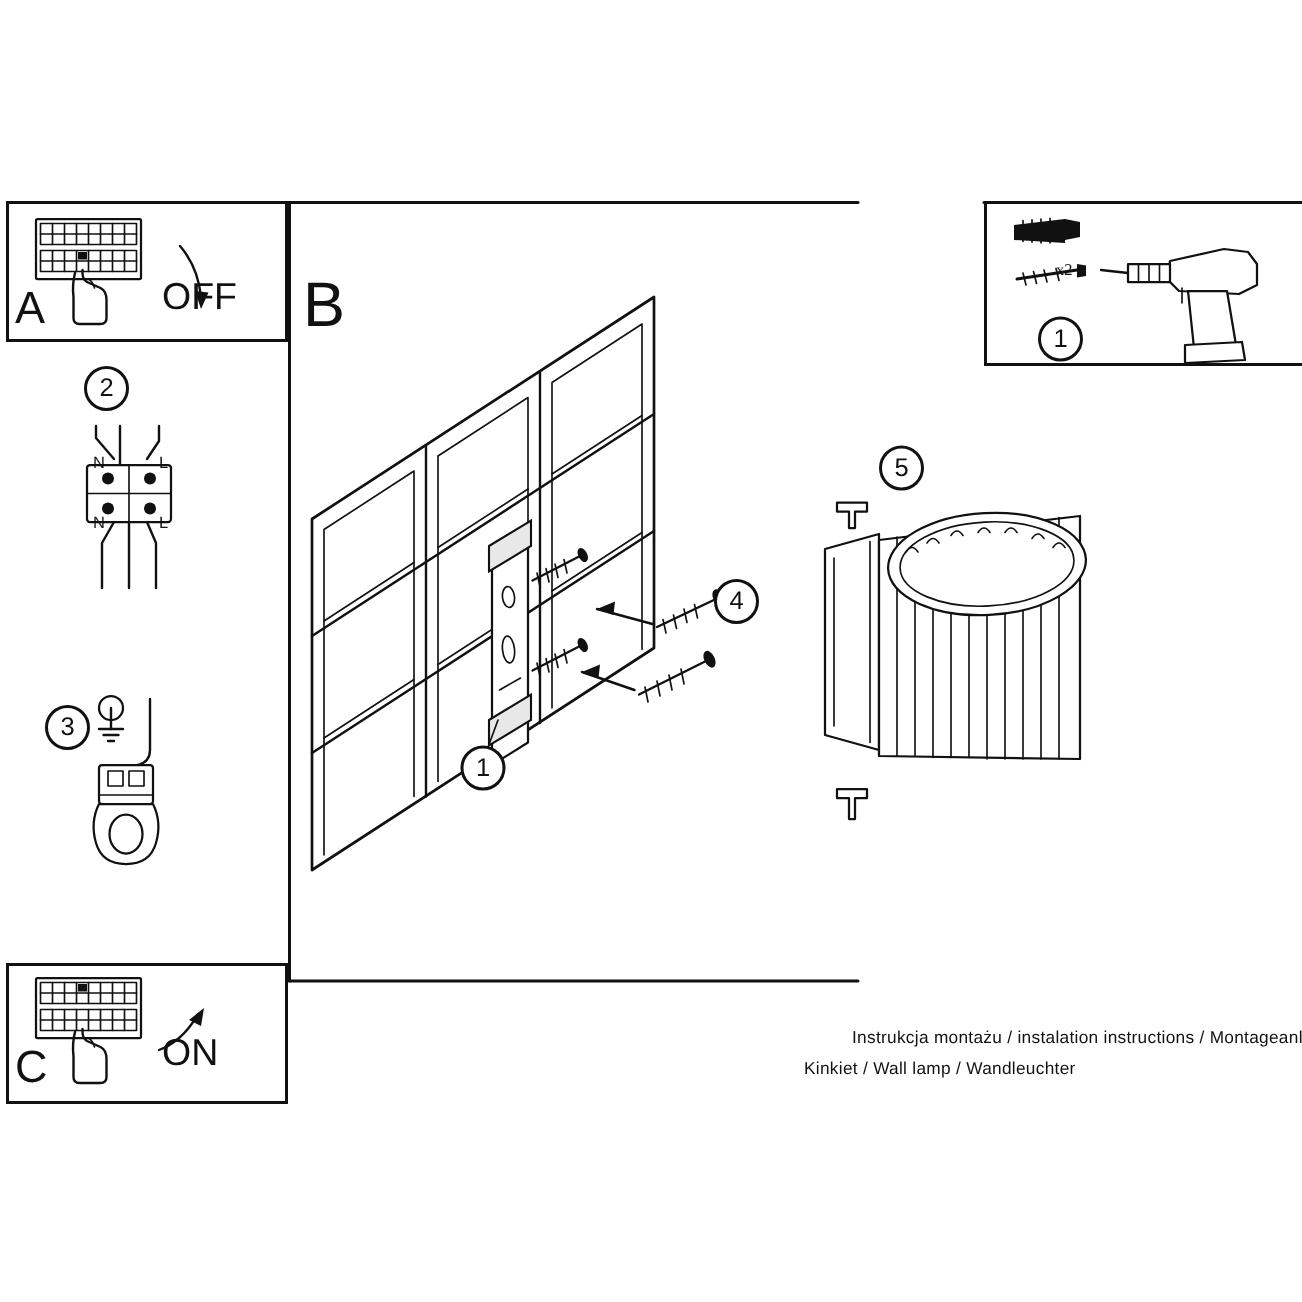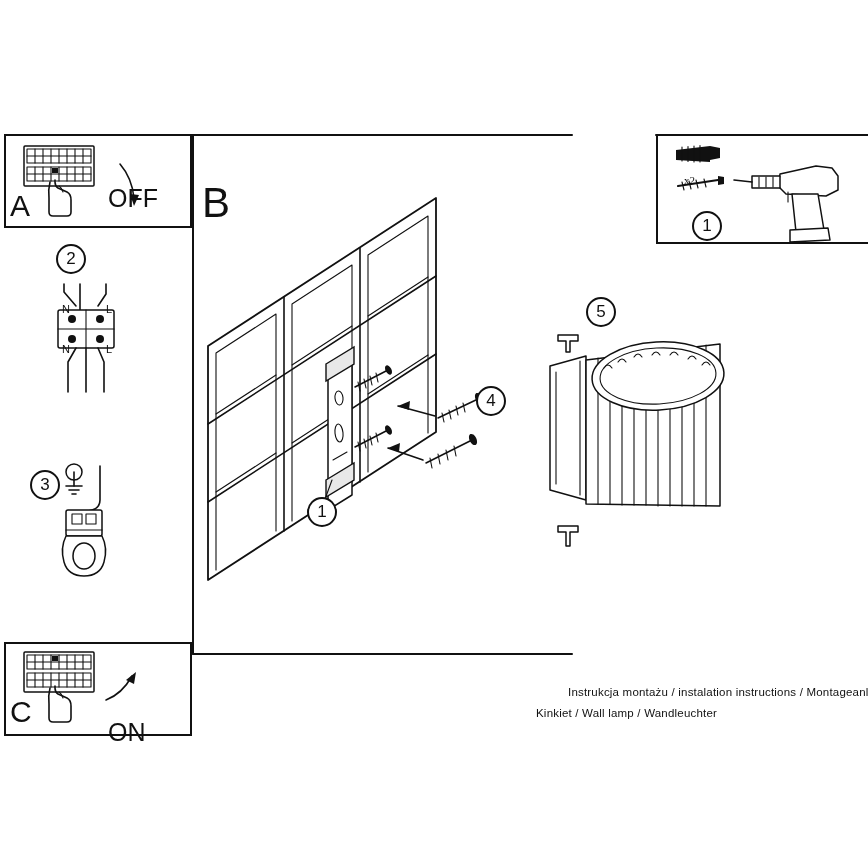--- a/index.html
+++ b/index.html
@@ -190,21 +190,21 @@
     <rect class="stroke-thin" x="34" y="54" width="10" height="10"></rect>
     <line class="stroke-thin" x1="14" y1="70" x2="50" y2="70"></line>
 
     <path class="fill-white" d="M14 76 q-6 12 -2 26 q4 14 20 14 q16 0 20 -14 q4 -14 -2 -26 z"></path>
     <ellipse class="fill-white" cx="32" cy="96" rx="11" ry="13"></ellipse>
   </svg>
 
   <div class="panel-box" style="left:4px; top:642px; width:188px; height:94px;">
   </div>
   <div class="step-letter" style="left:10px; top:697px;">C</div>
-  <div class="word" style="left:108px; top:720px;">ON</div>
+  <div class="word" style="left:108px; top:690px;">ON</div>
 
   <svg class="abs" style="left:4px; top:642px;" width="188" height="94">
     <rect class="fill-white" x="20" y="10" width="70" height="40" rx="1"></rect>
     <rect class="stroke-thin" x="23" y="13" width="64" height="14"></rect>
     <g class="stroke-thin">
       <line x1="31" y1="13" x2="31" y2="27"></line>
       <line x1="39" y1="13" x2="39" y2="27"></line>
       <line x1="47" y1="13" x2="47" y2="27"></line>
       <line x1="55" y1="13" x2="55" y2="27"></line>
       <line x1="63" y1="13" x2="63" y2="27"></line>
@@ -340,21 +340,21 @@
     <g>
       <path class="fill-white" d="M120 38 L156 30 L172 32 L178 40 L178 54 L166 60 L126 58 L118 50 Z"></path>
       <path class="fill-white" d="M92 40 L120 40 L120 52 L92 52 Z"></path>
       <path class="stroke" d="M92 46 L74 44"></path>
       <path class="stroke-thin" d="M99 41 L99 51 M106 41 L106 51 M113 41 L113 51"></path>
       <path class="fill-white" d="M132 58 L158 58 L164 94 L136 96 Z"></path>
       <path class="fill-white" d="M130 94 L168 92 L170 104 L130 106 Z"></path>
       <path class="stroke-thin" d="M128 56 L128 66"></path>
     </g>
   </svg>
-  <div class="small-label" style="left:684px; top:175px;font-family:Liberation Serif, serif;">x2</div>
+  <div class="small-label" style="left:704px; top:175px;font-family:Liberation Serif, serif;">x2</div>
 
   <div class="circle-num" style="left:586px; top:297px;">5</div>
 
   <svg class="abs" style="left:520px; top:330px;" width="260" height="250">
 
     <path class="fill-white" d="M30 36 L66 26 L66 170 L30 160 Z"></path>
     <path class="stroke-thin" d="M36 42 L36 154 M60 31 L60 165"></path>
 
     <path class="fill-white" d="M66 30 L200 14 L200 176 L66 174 Z"></path>
     <g class="stroke-thin">

